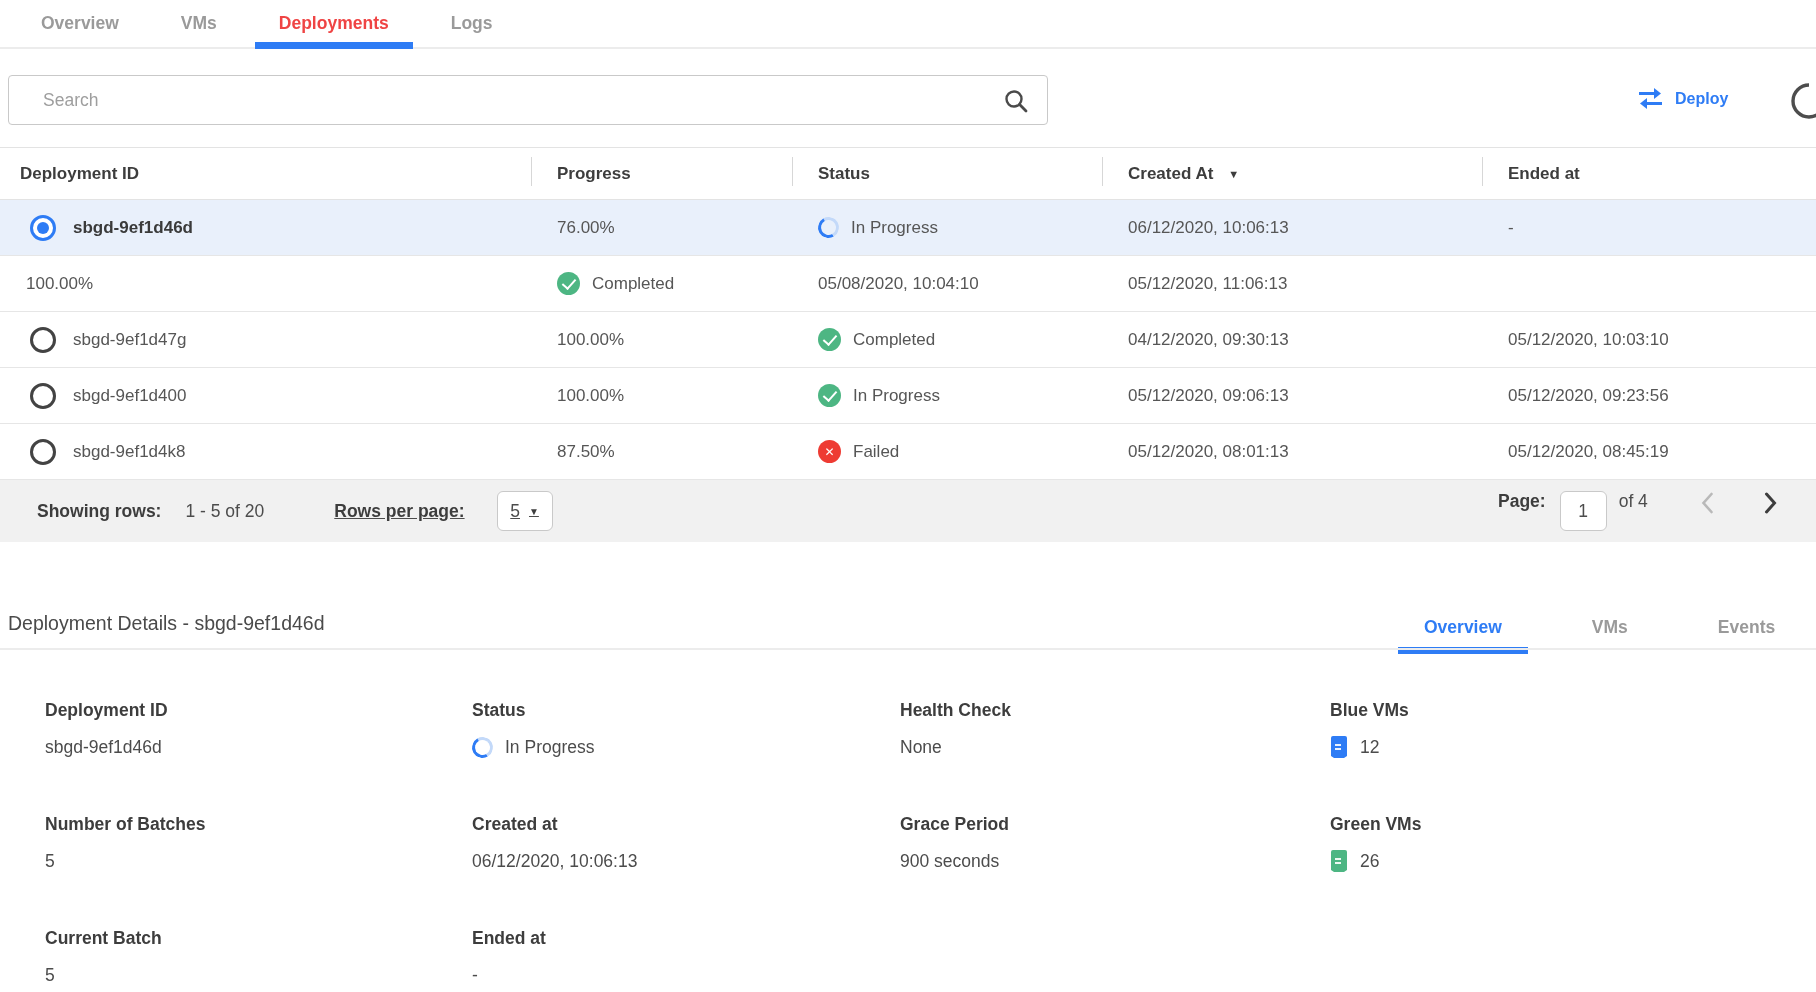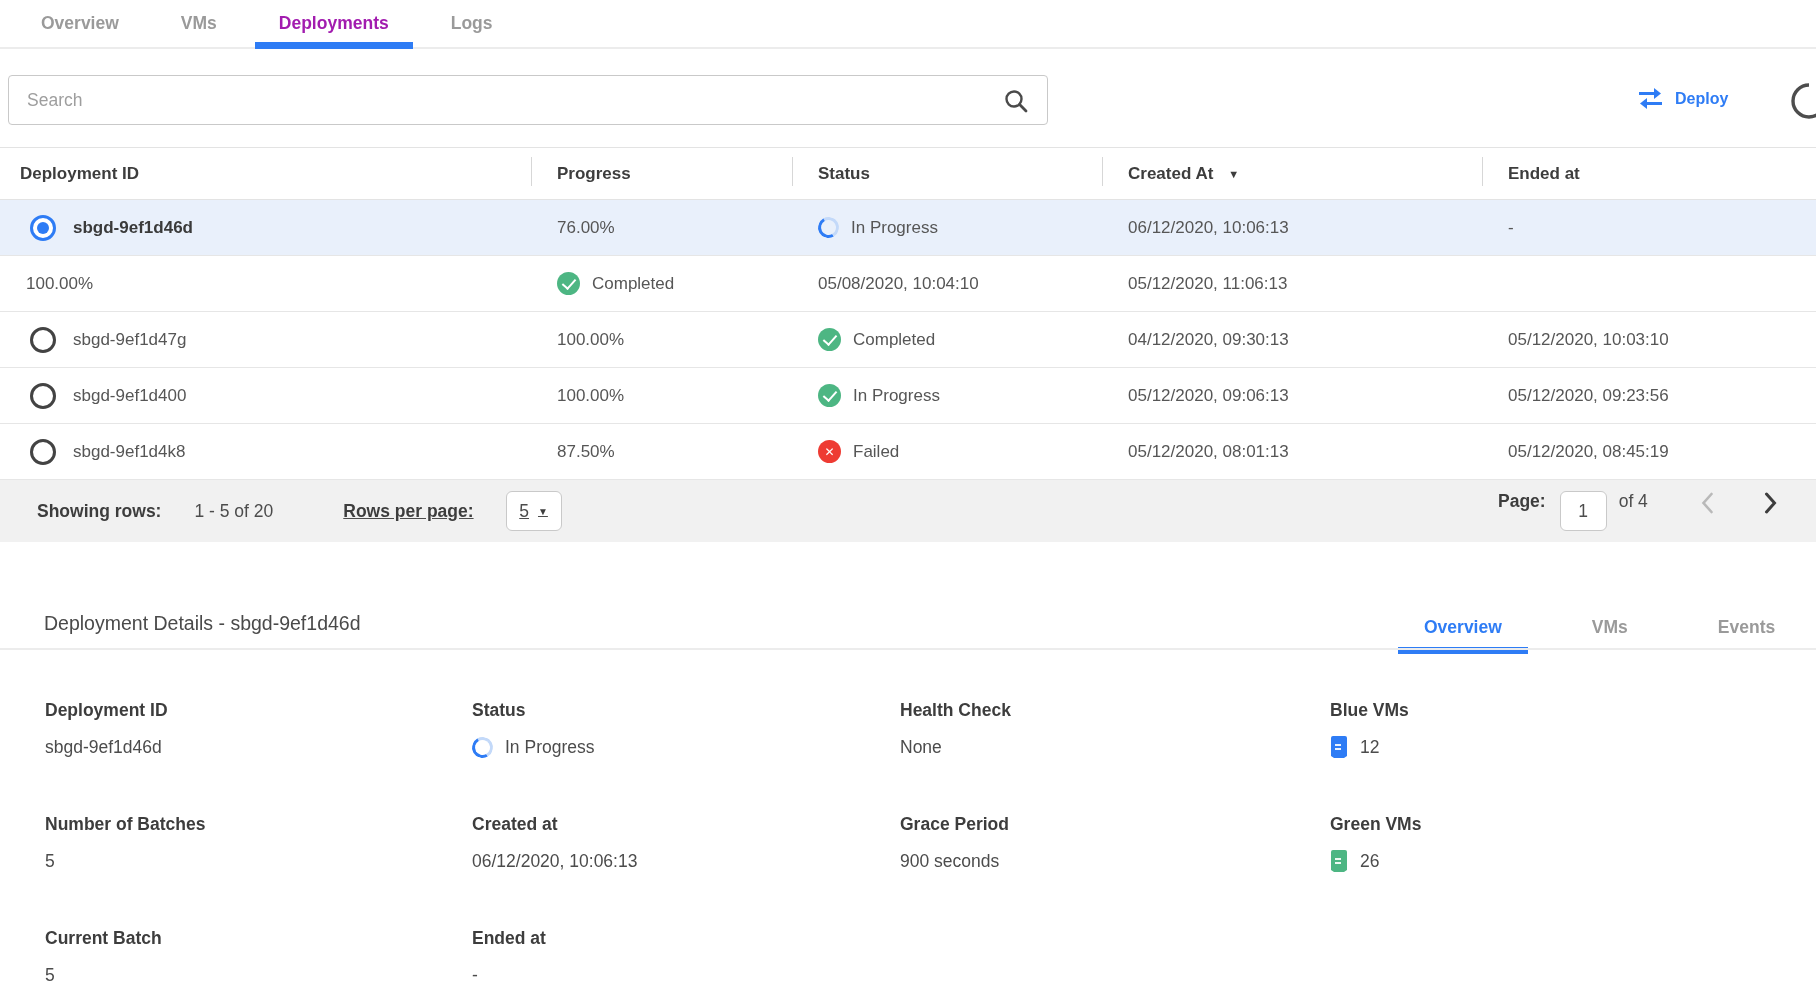--- a/index.html
+++ b/index.html
@@ -8,28 +8,28 @@
     position:relative; overflow:hidden; background:#ffffff;
     font-family:"Liberation Sans","DejaVu Sans",sans-serif;
     color:#4f4f4f;
   }
 
   
   .tabbar { position:absolute; top:0; left:0; right:0; height:49px;
     border-bottom:2px solid #ececec; display:flex; padding-left:10px; }
   .tab { font-weight:bold; font-size:17.5px; color:#9a9a9a; padding:0 31px;
     display:flex; align-items:center; position:relative; cursor:pointer; }
-  .tab.active { color:#a21caf; }
+  .tab.active { color:#ef4444; }
   .tab.active::after { content:""; position:absolute; left:7px; right:7px;
     bottom:-2px; height:7px; background:#2e7cf5; }
 
   
   .toolbar { position:absolute; top:75px; left:8px; right:0; height:50px; }
   .search-box { position:absolute; left:0; top:0; width:1040px; height:50px;
-    border:1px solid #c9c9c9; border-radius:4px; background:#fff; }
+    border:1px solid #c9c9c9; border-radius:4px; background:#fff;padding-left:16px; }
   .search-box input { width:100%; height:100%; border:none; outline:none;
     font-family:inherit; font-size:17.5px; color:#555; padding:0 60px 0 18px;
     background:transparent; }
   .search-box input::placeholder { color:#9e9e9e; }
   .search-icon { position:absolute; right:18px; top:12px; width:26px; height:26px; cursor:pointer; }
   .deploy-btn { position:absolute; left:1629px; top:12px; display:flex;
     align-items:center; gap:11px; color:#2e7cf5; font-weight:bold;
     font-size:16px; cursor:pointer; }
   .refresh-btn { position:absolute; left:1781px; top:6px; width:40px; height:40px; cursor:pointer; }
 
@@ -65,37 +65,37 @@
   .icon-check { background:#4db683; }
   .icon-check::after { content:""; width:6px; height:11px; border-right:2.6px solid #fff;
     border-bottom:2.6px solid #fff; transform:rotate(42deg); margin-top:-3px; }
   .icon-fail { background:#ee3b33; color:#fff; font-size:12px; font-weight:bold; }
   .icon-fail::after { content:"\2715"; }
 
   
   .tfoot { position:absolute; top:480px; left:0; right:0; height:62px;
     background:#f1f1f1; display:flex; align-items:center; font-size:17.5px; color:#4c4c4c; }
   .tfoot .lbl { font-weight:bold; color:#3d3d3d; }
-  .showing-group { margin-left:37px; display:flex; align-items:center; gap:33px; }
+  .showing-group { margin-left:37px; display:flex; align-items:center; gap:24px; }
   .rpp-group { margin-left:70px; display:flex; align-items:center; gap:32px;text-decoration:underline; }
   .rpp-select { width:56px; height:40px; background:#fff; border:1px solid #c9c9c9;
     border-radius:6px; display:flex; align-items:center; justify-content:center;
     gap:9px; cursor:pointer; }
   .caret-down { font-size:10px; color:#3d3d3d; }
   .page-group { position:absolute; left:1498px; display:flex; align-items:flex-start; }
   .page-input { width:47px; height:40px; margin-left:14px; background:#fff;
     border:1px solid #c9c9c9; border-radius:6px; text-align:center;
     font-family:inherit; font-size:17.5px; color:#4c4c4c; outline:none; }
   .page-of { margin-left:12px; }
   .chev { background:none; border:none; cursor:pointer; padding:0; }
   .chev.prev { margin-left:52px; }
   .chev.next { margin-left:50px; }
 
   
-  .details-title { position:absolute; top:612px; left:8px; font-size:19.5px; color:#4a4a4a;margin-left:36px; }
+  .details-title { position:absolute; top:612px; left:8px; font-size:19.5px; color:#4a4a4a; }
   .details-tabs { position:absolute; top:604px; left:1398px; height:46px; display:flex; gap:38px; }
   .dtab { font-weight:bold; font-size:17.5px; color:#9a9a9a; display:flex;
     align-items:center; padding:0 26px; position:relative; cursor:pointer; }
   .dtab.active { color:#2e7cf5; }
   .dtab.active::after { content:""; position:absolute; left:0; right:0;
     bottom:-4px; height:7px; background:#2e7cf5; }
   .details-divider { position:absolute; top:648px; left:0; right:0; height:2px; background:#ececec; }
 
   .dgrid { position:absolute; top:700px; left:0; right:0; display:grid;
     grid-template-columns:427px 428px 430px auto; row-gap:54px; padding-left:45px; }

